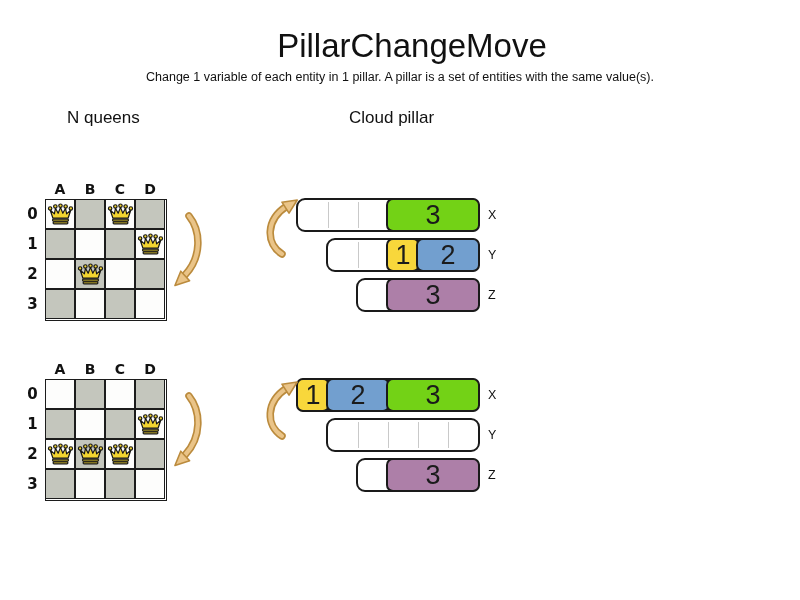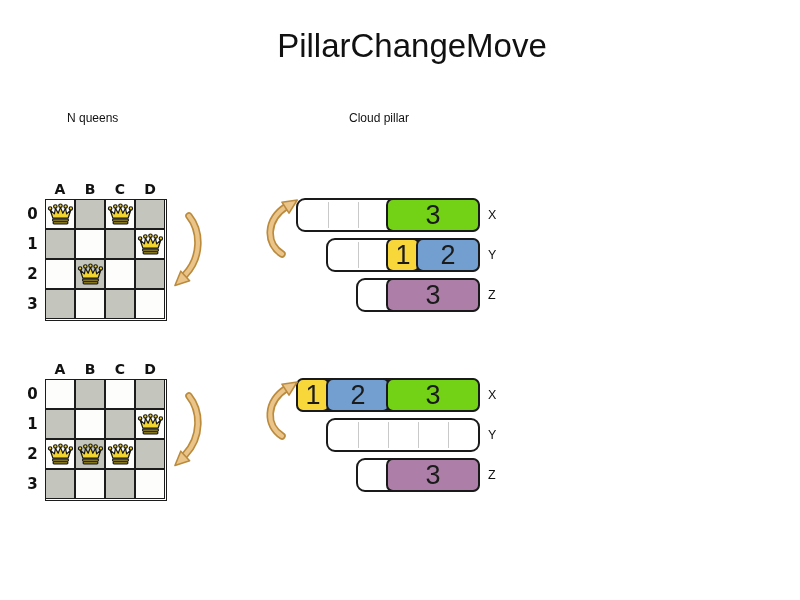--- a/index.html
+++ b/index.html
@@ -2,21 +2,21 @@
 <html><head>
 <meta charset="utf-8">
 <style>
   html,body{margin:0;padding:0;background:#fff;}
   .canvas{position:relative;width:800px;height:600px;background:#ffffff;overflow:hidden;
           font-family:"Liberation Sans",sans-serif;color:#111;}
   .title{position:absolute;left:0;top:28px;width:800px;text-align:center;
          font-size:33px;font-weight:400;line-height:36px;padding-left:12px;}
   .subtitle{position:absolute;left:0;top:70px;width:800px;text-align:center;
             font-size:12.5px;line-height:15px;}
-  .section-label{position:absolute;font-size:12px;line-height:16px;text-align:right;}
+  .section-label{position:absolute;font-size:17px;line-height:16px;text-align:right;}
   #label-nqueens{left:67px;top:110px;}
   #label-cloud{left:349px;top:110px;}
 
   
   .board{position:absolute;width:120px;height:120px;border:1px solid #1c1c1c;background:#fff;}
   .cell{position:absolute;width:30px;height:30px;box-sizing:border-box;border:1px solid #1c1c1c;
         display:flex;align-items:center;justify-content:center;}
   .col-header{position:absolute;top:-19px;width:30px;text-align:center;
               font-family:"DejaVu Sans",sans-serif;font-weight:700;font-size:14px;line-height:16px;}
   .row-header{position:absolute;left:-22px;width:17px;height:30px;line-height:30px;text-align:center;
@@ -32,20 +32,21 @@
   .bar-label{position:absolute;left:190px;width:24px;height:30px;line-height:30px;font-size:12.5px;}
 
   .arrow{position:absolute;}
 </style>
 </head>
 <body>
 
 <div class="canvas">
 
   <div class="title">PillarChangeMove</div>
+  <div class="subtitle">Change 1 variable of each entity in 1 pillar. A pillar is a set of entities with the same value(s).</div>
 
   <div class="section-label" id="label-nqueens">N queens</div>
   <div class="section-label" id="label-cloud">Cloud pillar</div>
 
   <div class="board" style="left:45px;top:199px;">
       <div class="col-header" style="left: -1px;">A</div>
       <div class="col-header" style="left: 29px;">B</div>
       <div class="col-header" style="left: 59px;">C</div>
       <div class="col-header" style="left: 89px;">D</div>
       <div class="row-header" style="top: -1px;">0</div>

